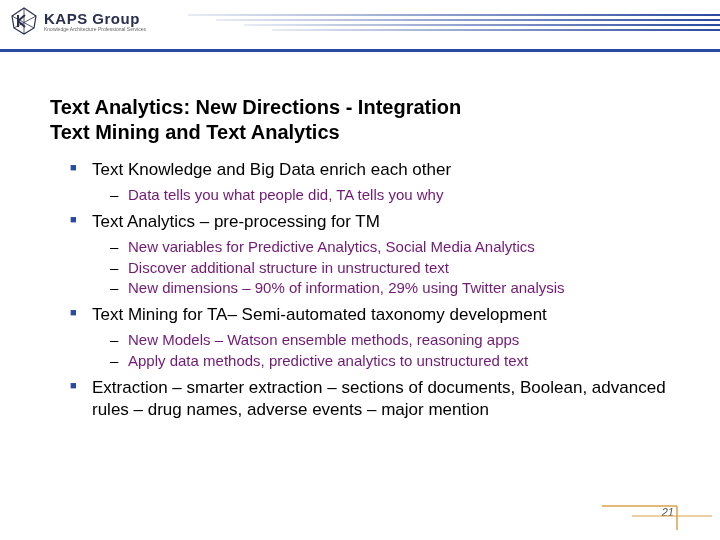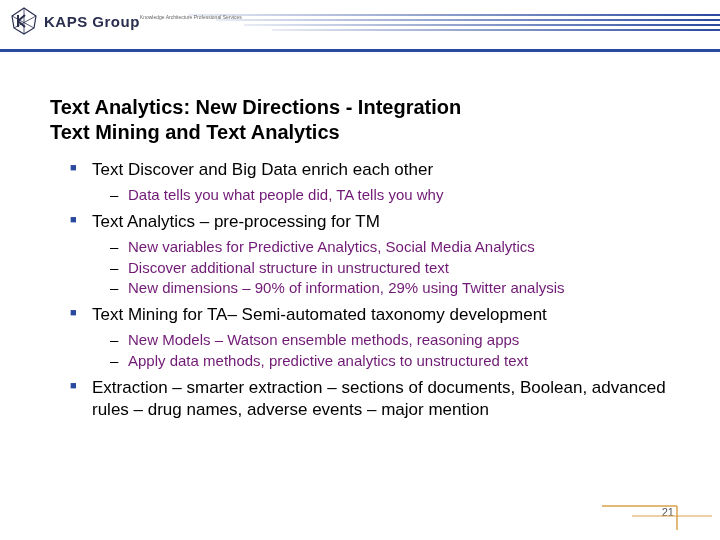--- a/index.html
+++ b/index.html
@@ -18,21 +18,21 @@
   }
   .logo {
     position: absolute;
     left: 8px;
     top: 6px;
     display: flex;
     align-items: center;
     gap: 4px;
   }
   .logo svg { display: block; }
-  .logo-text { display: flex; flex-direction: row; line-height: 1; }
+  .logo-text { display: flex; flex-direction: column; line-height: 1; }
   .logo-main { font-size: 15px; font-weight: bold; color: #2a2f4f; letter-spacing: 0.5px; }
   .logo-sub { font-size: 5px; color: #666; margin-top: 1px; }
   .header-lines {
     position: absolute;
     right: 0;
     top: 14px;
     width: 560px;
     height: 22px;
   }
   .header-lines .line {
@@ -101,20 +101,21 @@
     left: 0;
     top: 0;
     color: #000;
   }
   .page-num {
     position: absolute;
     bottom: 22px;
     right: 46px;
     font-size: 11px;
     color: #555;
+    font-style: italic;
   }
   .footer-deco {
     position: absolute;
     bottom: 10px;
     right: 8px;
     width: 110px;
     height: 32px;
   }
 </style>
 </head>
@@ -142,21 +143,21 @@
 </div>
 
 <div class="content">
   <div class="title">
     <span>Text Analytics: New Directions - Integration</span><br>
     <span> Text Mining and Text Analytics</span>
   </div>
 
   <ul class="bullets">
     <li>
-      <span>Text Discover and Big Data enrich each other</span>
+      <span>Text Knowledge and Big Data enrich each other</span>
       <ul class="sub">
         <li>Data tells you what people did, TA tells you why</li>
       </ul>
     </li>
     <li>
       <span>Text Analytics – pre-processing for TM</span>
       <ul class="sub">
         <li>New variables for Predictive Analytics, Social Media Analytics</li>
         <li>Discover additional structure in unstructured text</li>
         <li>New dimensions – 90% of information, 29% using Twitter analysis</li>

